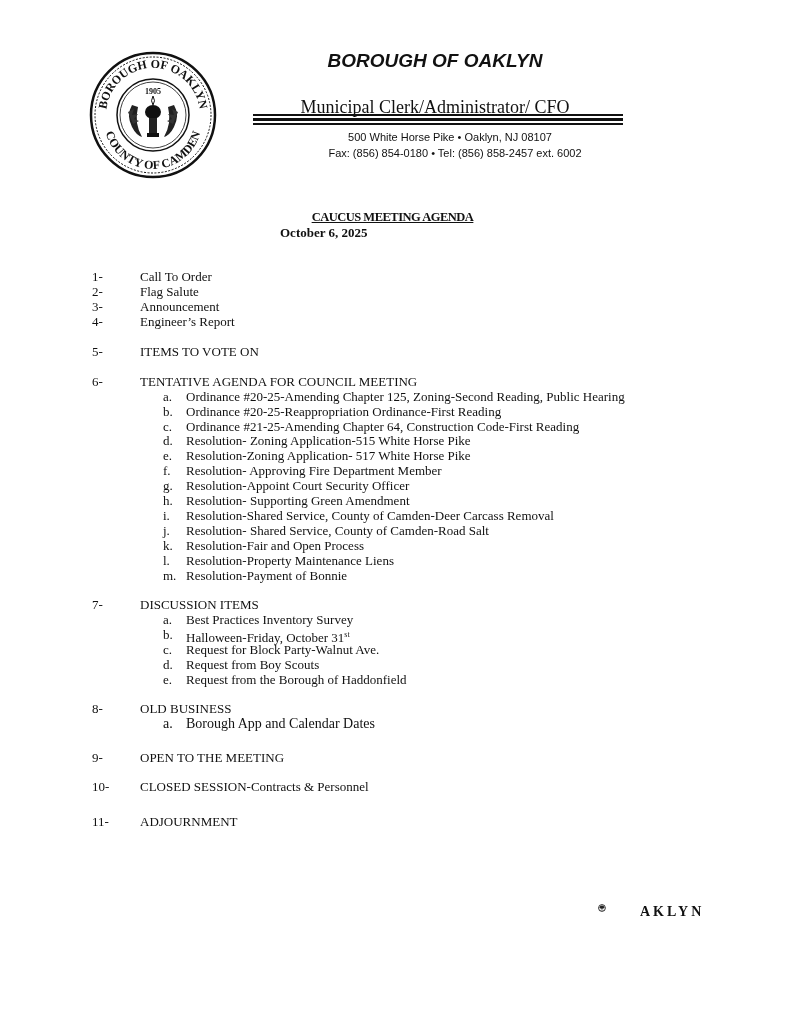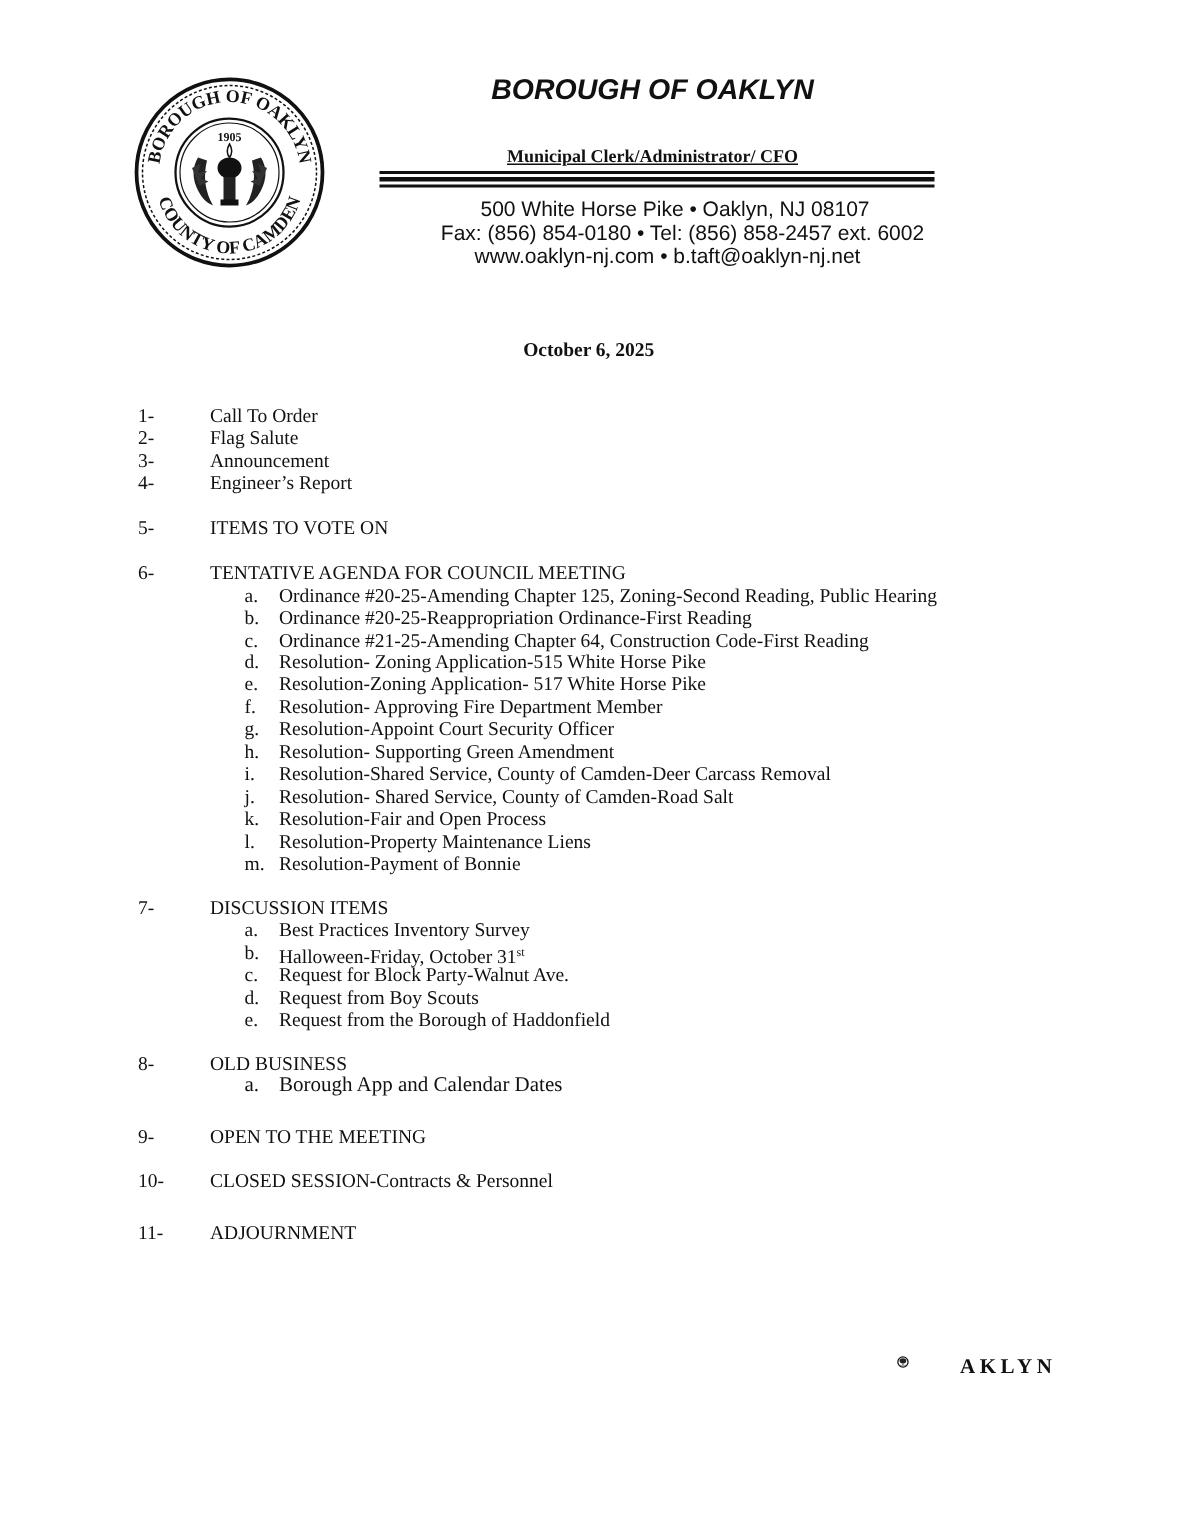--- a/index.html
+++ b/index.html
@@ -6,35 +6,35 @@
     body { width: 791px; height: 1024px; position: relative; overflow: hidden; color: #111; }
     .page { position: absolute; left: 0; top: 0; width: 791px; height: 1024px; }
 
     .seal { position: absolute; left: 88px; top: 50px; width: 130px; height: 130px; }
 
     .hdr-title { position: absolute; left: 250px; width: 370px; top: 50px; text-align: center;
       font-family: "Liberation Sans", sans-serif; font-style: italic; font-weight: bold; font-size: 19px; }
     .hdr-name { position: absolute; left: 250px; width: 370px; top: 78px; text-align: center;
       font-family: "Liberation Sans", sans-serif; font-weight: bold; font-size: 15.5px; }
     .hdr-role { position: absolute; left: 250px; width: 370px; top: 97px; text-align: center;
-      font-family: "Liberation Serif", serif; font-weight: bold; font-size: 12px; text-decoration: underline; }
+      font-family: "Liberation Serif", serif; font-weight: normal; font-size: 18px; text-decoration: underline; }
     .rule { position: absolute; left: 253px; width: 370px; background: #111; }
     .rule.r1 { top: 114px; height: 2px; }
     .rule.r2 { top: 118px; height: 3px; }
     .rule.r3 { top: 123px; height: 2px; }
 
     .contact { position: absolute; left: 250px; width: 410px; text-align: center;
-      font-family: "Liberation Sans", sans-serif; font-size: 14px; }
+      font-family: "Liberation Sans", sans-serif; font-size: 11px; }
     .contact.c1 { top: 131px; left: 265px; width: 370px; }
     .contact.c2 { top: 147px; left: 260px; width: 390px; }
     .contact.c3 { top: 162px; left: 260px; width: 370px; }
 
     .agenda-title { position: absolute; left: 280px; width: 225px; top: 210px; text-align: center;
       font-family: "Liberation Serif", serif; font-weight: bold; font-size: 12.5px; text-decoration: underline; letter-spacing: -0.5px; }
-    .agenda-date { position: absolute; left: 280px; width: 225px; top: 225px; text-align: center;
+    .agenda-date { position: absolute; left: 280px; width: 225px; top: 225px; 
       font-family: "Liberation Serif", serif; font-weight: bold; font-size: 13px; }
 
     .row { position: absolute; font-family: "Liberation Serif", serif; font-size: 13px; line-height: 15px; white-space: nowrap; }
     .num { position: absolute; left: 92px; }
     .lbl { position: absolute; left: 140px; }
     .u { }
     .sub-let { position: absolute; left: 163px; }
     .sub-txt { position: absolute; left: 186px; }
     .big { font-size: 14px; }
 
@@ -75,22 +75,22 @@
   </svg>
 
   <div class="hdr-title">BOROUGH OF OAKLYN</div>
   <div class="hdr-role">Municipal Clerk/Administrator/ CFO</div>
   <div class="rule r1"></div>
   <div class="rule r2"></div>
   <div class="rule r3"></div>
 
   <div class="contact c1">500 White Horse Pike  •    Oaklyn, NJ 08107</div>
   <div class="contact c2">Fax: (856) 854-0180  •   Tel: (856) 858-2457 ext. 6002</div>
-  <div class="contact c3">www.oaklyn-nj.com •    b.taft@oaklyn-nj.net</div>
-
+
+  <div class="agenda-title">CAUCUS MEETING AGENDA</div>
   <div class="agenda-date">October 6, 2025</div>
 
   <div class="row" style="top:269px">
     <span class="num">1-</span>
     <span class="lbl">Call To Order</span>
   </div>
   <div class="row" style="top:284px">
     <span class="num">2-</span>
     <span class="lbl">Flag Salute</span>
   </div>

